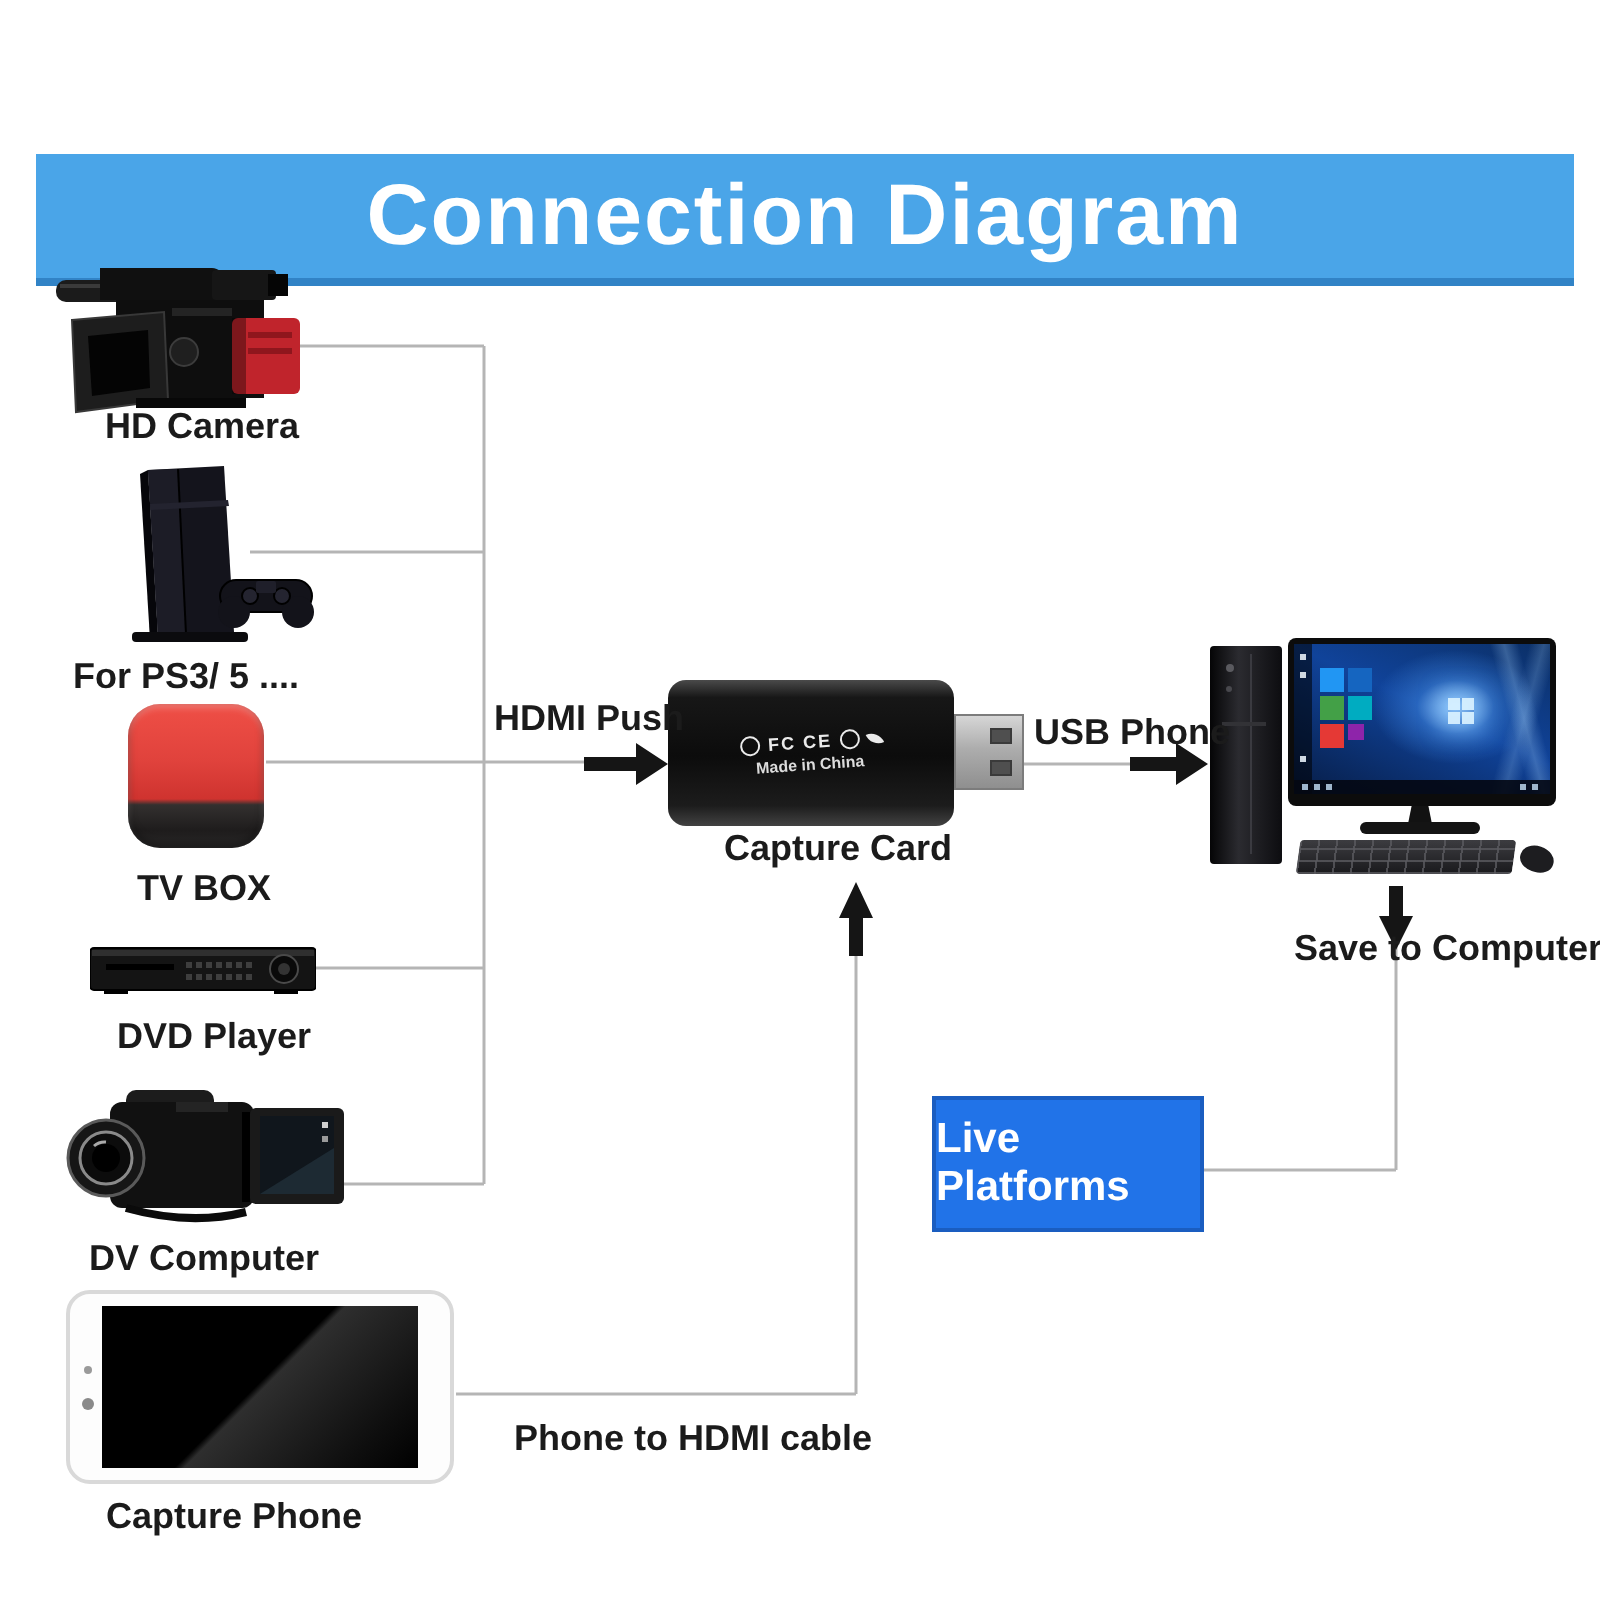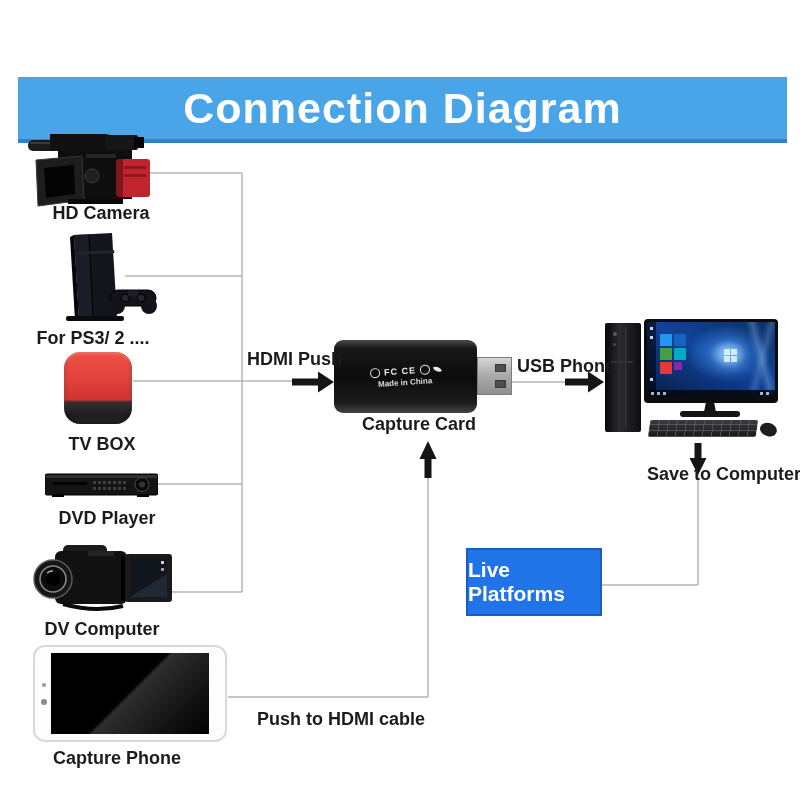--- a/index.html
+++ b/index.html
@@ -150,21 +150,21 @@
     <rect x="8" y="84" width="58" height="5" rx="2" fill="#0b0b0e"></rect>
     <g transform="translate(48,56)">
       <rect x="4" y="2" width="46" height="16" rx="8" fill="#13131a" stroke="#000"></rect>
       <circle cx="11" cy="18" r="8" fill="#13131a"></circle>
       <circle cx="43" cy="18" r="8" fill="#13131a"></circle>
       <circle cx="19" cy="10" r="4" fill="#242430" stroke="#000"></circle>
       <circle cx="35" cy="10" r="4" fill="#242430" stroke="#000"></circle>
       <rect x="22" y="2.5" width="10" height="6" rx="1" fill="#1f1f2a"></rect>
     </g>
   </svg>
-  <div class="abs lbl c" style="left:33px;top:328px">For PS3/ 2 ....</div>
+  <div class="abs lbl c" style="left:33px;top:328px">For PS3/ 5 ....</div>
 
   <div class="abs dev tvbox"></div>
   <div class="abs lbl c" style="left:42px;top:434px">TV BOX</div>
 
   <svg class="abs dev" style="left:45px;top:473px" width="113" height="26" viewBox="0 0 113 26">
     <rect x="0" y="1" width="113" height="21" rx="2" fill="#141414" stroke="#000"></rect>
     <rect x="1" y="2" width="111" height="3" fill="#2f2f2f"></rect>
     <rect x="8" y="9" width="34" height="3" fill="#000"></rect>
     <g fill="#3e3e3e">
       <rect x="48" y="8" width="3" height="3"></rect>
@@ -225,21 +225,21 @@
   </div>
   <div class="abs usb-plug">
     <div class="usb-slot s1"></div>
     <div class="usb-slot s2"></div>
   </div>
   <div class="abs lbl c" style="left:359px;top:414px">Capture Card</div>
 
   <div class="abs lbl" style="left:247px;top:349px">HDMI Push</div>
   <div class="abs lbl" style="left:517px;top:356px">USB Phone</div>
   <div class="abs lbl" style="left:647px;top:464px">Save to Computer</div>
-  <div class="abs lbl" style="left:257px;top:709px">Push to HDMI cable</div>
+  <div class="abs lbl" style="left:257px;top:709px">Phone to HDMI cable</div>
 
   <div class="abs dev tower">
     <div class="btn1"></div>
     <div class="btn2"></div>
     <div class="seam"></div>
     <div class="bay"></div>
   </div>
   <div class="abs dev monitor">
     <div class="wall">
       <div class="ray"></div>

